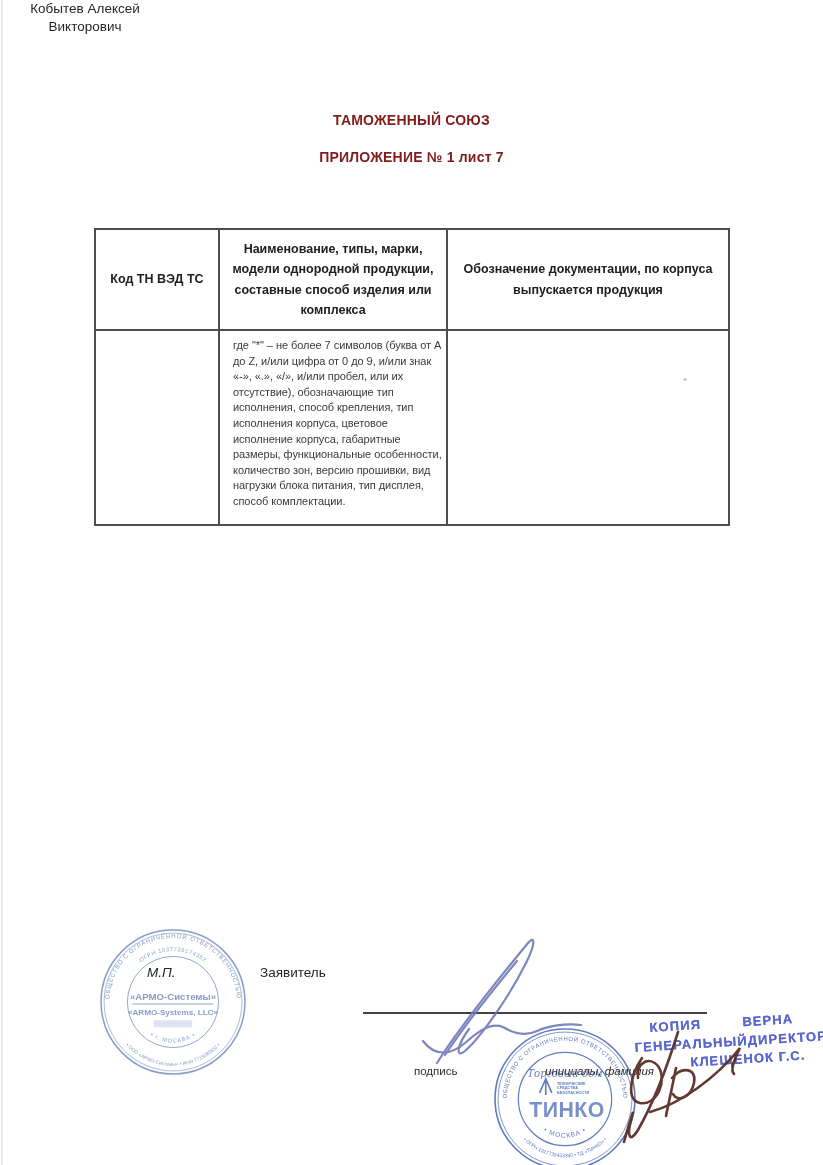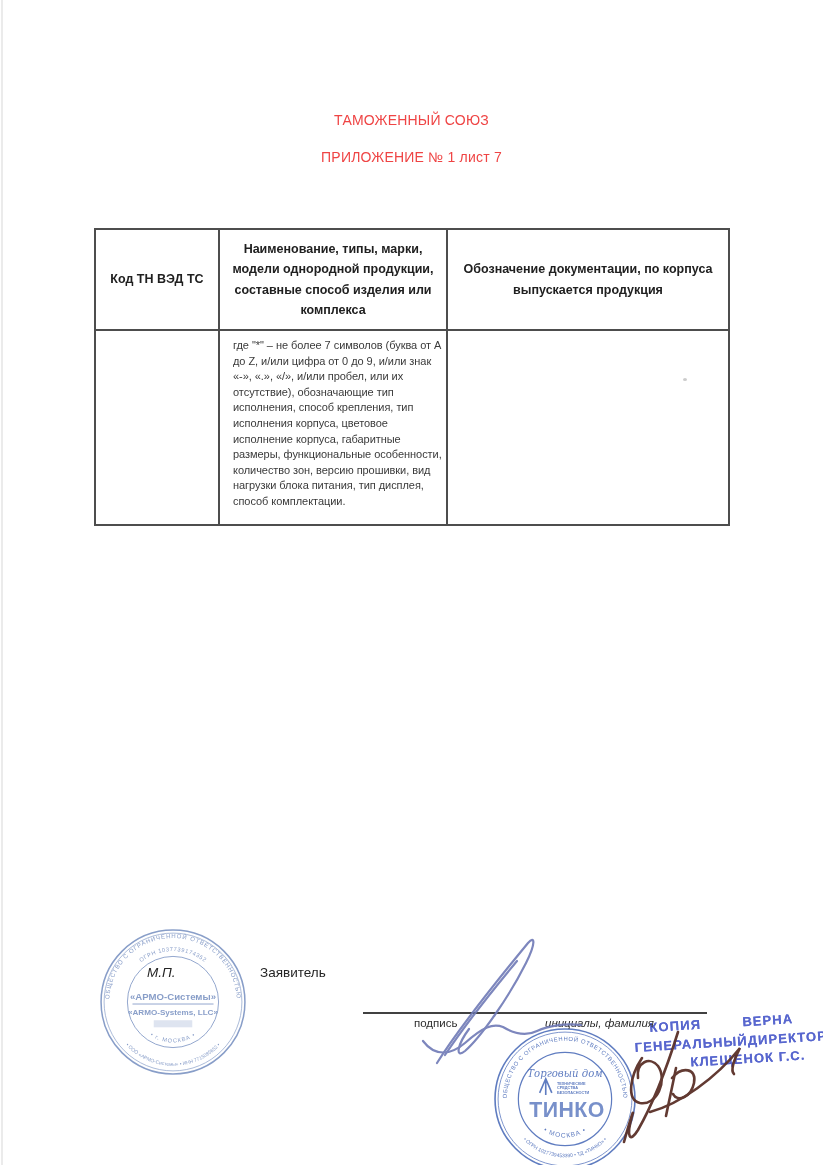--- a/index.html
+++ b/index.html
@@ -4,38 +4,38 @@
 <style>
   html,body{margin:0;padding:0;background:#888;}
   .page{
     position:relative;width:823px;height:1165px;margin:0 auto;
     background:#ffffff;overflow:hidden;
     font-family:"Liberation Sans",sans-serif;color:#1b1b1b;
   }
   .scan-edge{position:absolute;left:1px;top:0;width:2px;height:100%;background:rgba(0,0,0,0.08);}
   .speck{position:absolute;left:683px;top:378px;width:4px;height:3px;border-radius:50%;background:rgba(110,110,110,0.35);}
 
-  .title{position:absolute;left:0;width:823px;text-align:center;font-weight:normal;font-size:14px;letter-spacing:.2px;color:#ef4444;}
+  .title{position:absolute;left:0;width:823px;text-align:center;font-weight:bold;font-size:14px;letter-spacing:.2px;color:#7f1d1d;}
   .t1{top:112px;} .t2{top:149px;} .t3{top:181px;}
 
   table.decl{
     position:absolute;left:94px;top:228px;width:634px;
     border-collapse:collapse;table-layout:fixed;
   }
   table.decl td{border:2px solid #4d4d4d;}
   .hdr-row td{height:91px;vertical-align:middle;text-align:center;font-weight:bold;font-size:12.5px;line-height:1.62;color:#202020;padding:4px 6px;}
   .body-row td{height:180px;vertical-align:top;}
   .cell-desc{font-size:11px;line-height:15.6px;color:#3a3a3a;padding:7px 4px 6px 13px;letter-spacing:-0.05px;}
 
   .lbl{position:absolute;font-size:13.5px;color:#242424;z-index:6;}
   .mp{left:147px;top:965px;font-style:italic;}
   .applicant{left:260px;top:965px;}
   .signatory{left:530px;top:962px;width:170px;text-align:center;font-size:13.5px;line-height:17.5px;color:#272727;z-index:6;}
   .sig-line{position:absolute;left:363px;top:1012px;width:344px;height:1.5px;background:#414141;z-index:4;}
-  .caption{position:absolute;font-size:11.5px;color:#2e2e2e;z-index:6;}
+  .caption{position:absolute;font-size:11.5px;color:#2e2e2e;z-index:6;margin-top:48px;}
   .cap-sign{left:414px;top:1017px;}
   .cap-init{left:545px;top:1017px;font-style:italic;}
 
   .stamp{position:absolute;z-index:2;}
   .armo-stamp{left:96px;top:925px;width:154px;height:154px;opacity:.82;}
   .tinko-stamp{left:492px;top:1026px;width:146px;height:146px;opacity:.88;}
   .sig-svg{position:absolute;z-index:7;}
   .blue-sig{left:385px;top:923px;width:210px;height:155px;}
   .brown-sig{left:580px;top:1016px;width:190px;height:142px;}
 
@@ -156,17 +156,21 @@
     <div class="r r2">
       <span>ГЕНЕРАЛЬНЫЙ</span>
       <span>ДИРЕКТОР</span>
     </div>
     <div class="r3">КЛЕЩЕНОК Г.С.</div>
   </div>
 
   <div class="lbl mp">М.П.</div>
   <div class="lbl applicant">Заявитель</div>
 
+  <div class="signatory">
+    <div>Кобытев Алексей</div>
+    <div>Викторович</div>
+  </div>
 
   <div class="sig-line"></div>
   <div class="caption cap-sign">подпись</div>
   <div class="caption cap-init">инициалы, фамилия</div>
 </div>
 
 </body></html>

